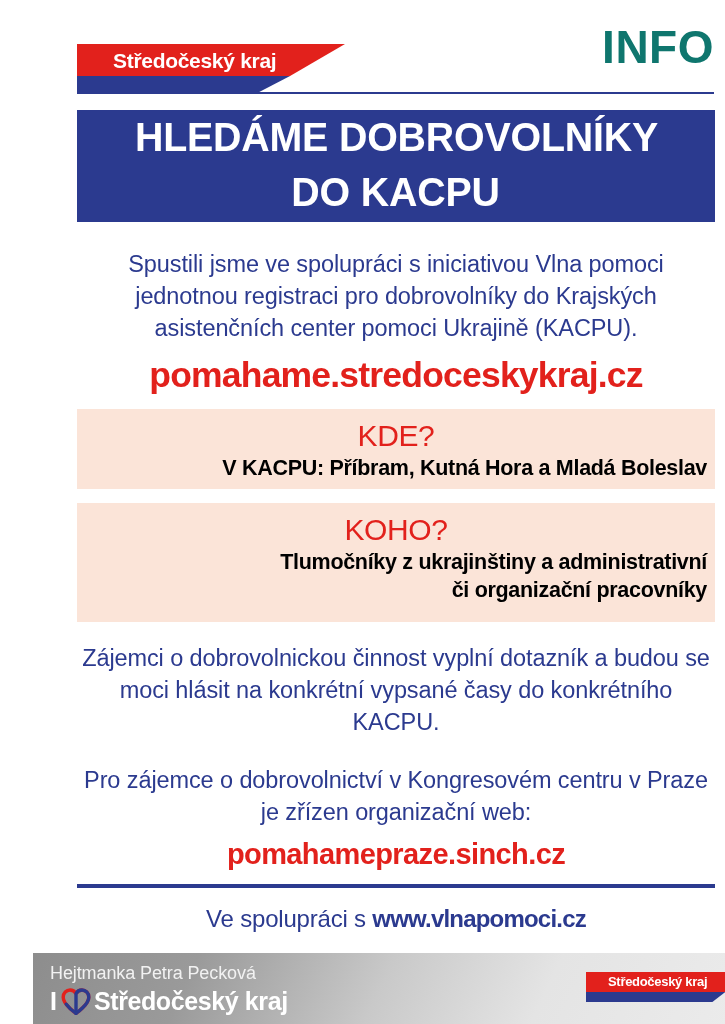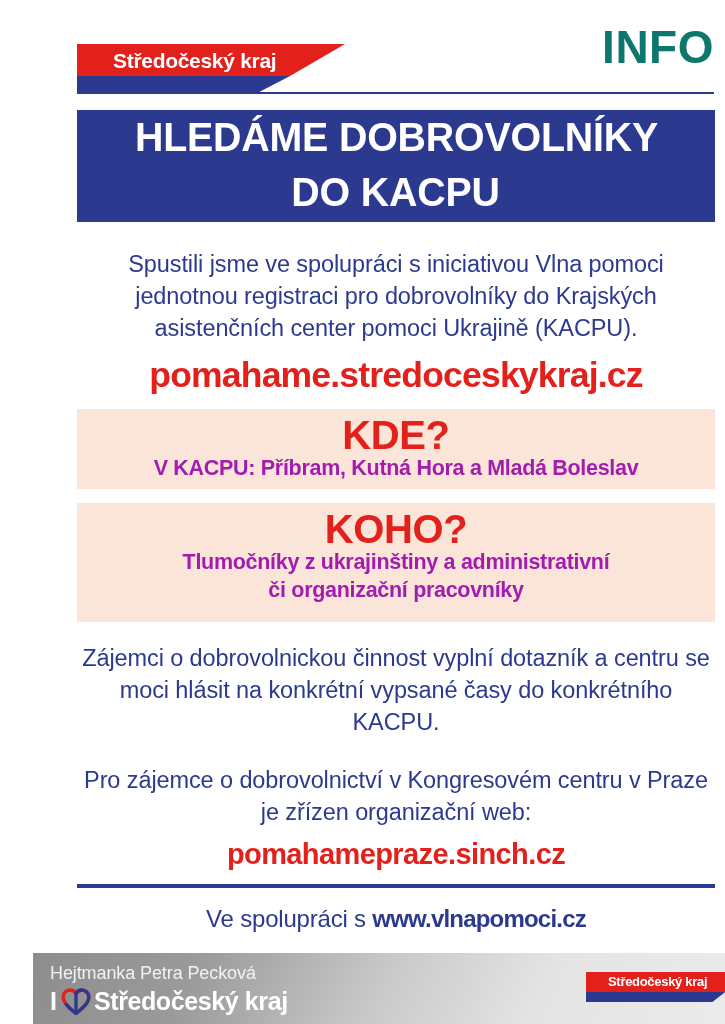--- a/index.html
+++ b/index.html
@@ -161,32 +161,33 @@
     background: #fbe4d8;
     box-sizing: border-box;
     text-align: center;
     padding-top: 8px;
   }
   .panel-kde  { top: 409px; height: 80px; }
   .panel-koho { top: 503px; height: 119px; }
 
   .panel-q {
     color: #e2211c;
-    font-weight: bold;
-    font-size: 40px;
+    font-weight: normal;
+    font-size: 30px;
     line-height: 37px;
     letter-spacing: -0.4px;
   }
   .panel-a {
-    color: #a21caf;
+    color: #000000;
     font-weight: bold;
     font-size: 21.5px;
     line-height: 28px;
     letter-spacing: -0.3px;
     padding: 0 8px;
+    text-align: right;
   }
 
   
   .bottom-rule {
     position: absolute;
     left: 44px;
     top: 884px;
     width: 638px;
     height: 4px;
     background: #2b3a8f;
@@ -324,21 +325,21 @@
     <div class="panel-q">KDE?</div>
     <div class="panel-a">V KACPU: Příbram, Kutná Hora a Mladá Boleslav</div>
   </div>
 
   <div class="panel panel-koho">
     <div class="panel-q">KOHO?</div>
     <div class="panel-a">Tlumočníky z ukrajinštiny a administrativní</div>
     <div class="panel-a">či organizační pracovníky</div>
   </div>
 
-  <div class="para para-mid">Zájemci o dobrovolnickou činnost vyplní dotazník a centru se moci hlásit na konkrétní vypsané časy do konkrétního KACPU.</div>
+  <div class="para para-mid">Zájemci o dobrovolnickou činnost vyplní dotazník a budou se moci hlásit na konkrétní vypsané časy do konkrétního KACPU.</div>
 
   <div class="para para-prague">Pro zájemce o dobrovolnictví v Kongresovém centru v Praze je zřízen organizační web:</div>
 
   <div class="url-big url-praha">pomahamepraze.sinch.cz</div>
 
   <div class="bottom-rule"></div>
 
   <div class="partner-line">
     <span>Ve spolupráci s </span><span class="partner-url">www.vlnapomoci.cz</span>
   </div>

